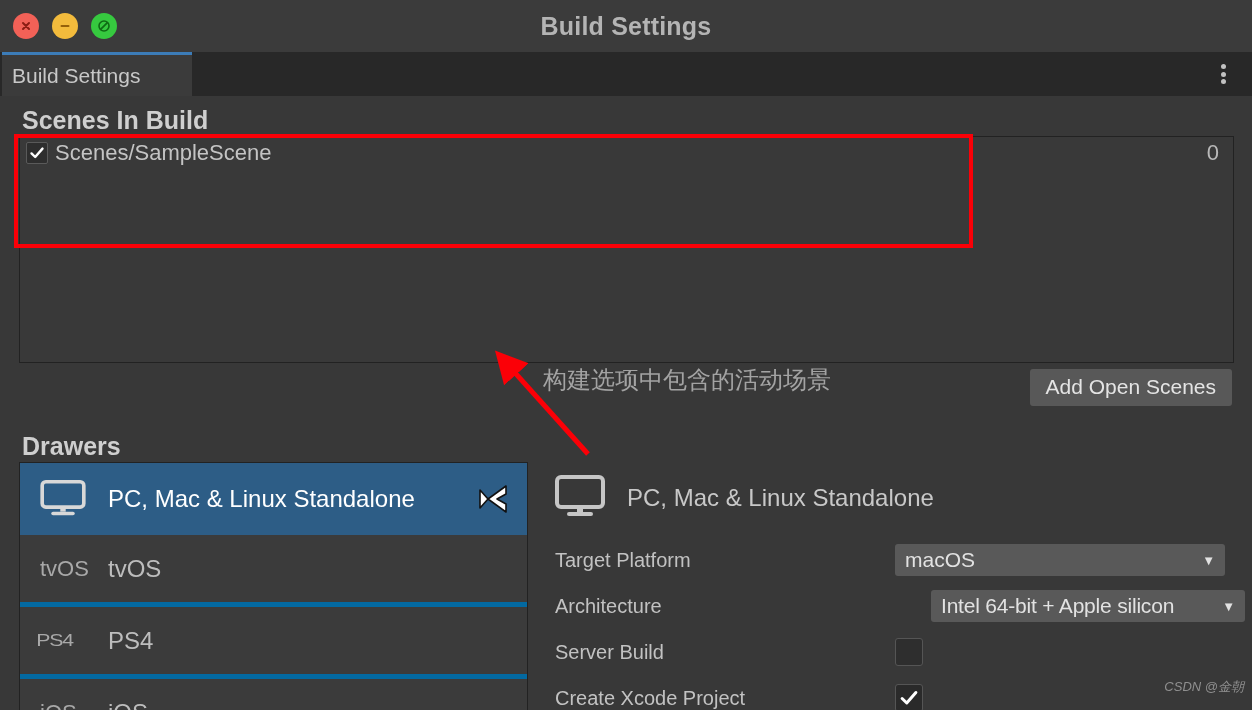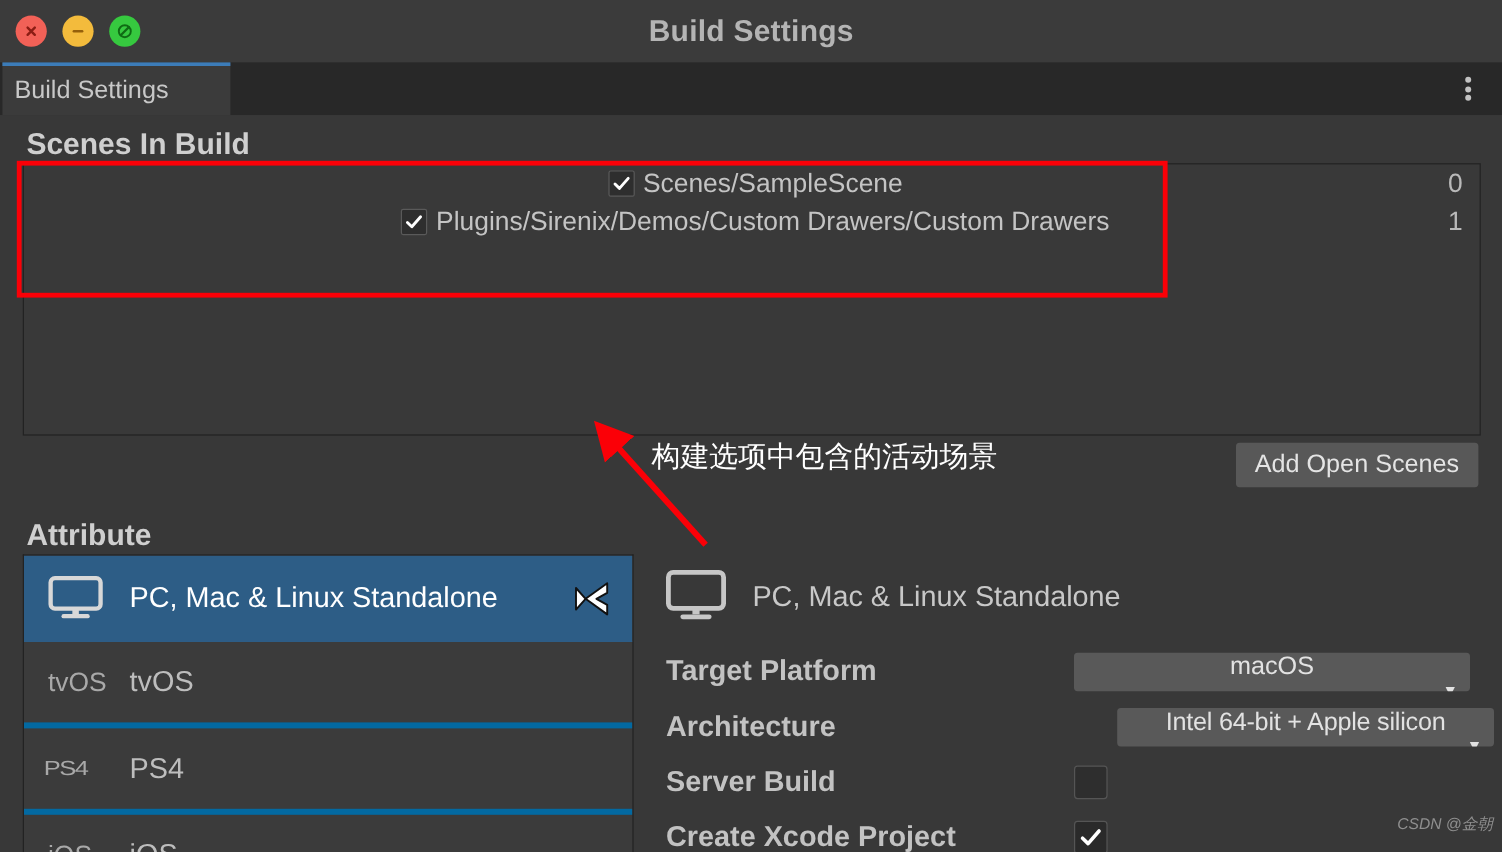--- a/index.html
+++ b/index.html
@@ -64,21 +64,20 @@
 
   
   .scenes-panel {
     position: absolute; left: 19px; top: 40px; width: 1215px; height: 227px;
     background: #393939; border: 1px solid #222;
   }
   .scene-row {
     position: relative; height: 32px;
     display: flex; align-items: center;
     padding-left: 6px;
-    justify-content: center;
   }
   .cb {
     width: 22px; height: 22px; flex: 0 0 22px;
     background: #2e2e2e; border: 1px solid #5a5a5a; border-radius: 2px;
     display: flex; align-items: center; justify-content: center;
     margin-right: 7px;
   }
   .cb svg { display: block; }
   .scene-name { color: #c4c4c4; font-size: 22px; white-space: nowrap; }
   .scene-idx {
@@ -87,21 +86,21 @@
     color: #b9b9b9; font-size: 22px;
   }
 
   
   .redbox {
     position: absolute; left: 14px; top: 38px; width: 959px; height: 114px;
     border: 4px solid #fb0007; pointer-events: none;
   }
   .annotation {
     position: absolute; left: 543px; top: 268px;
-    color: #ffffff; font-size: 24px; white-space: nowrap;
+    color: #a3a3a3; font-size: 24px; white-space: nowrap;
   }
   .arrow-svg { position: absolute; left: 470px; top: 240px; pointer-events: none; }
 
   
   .btn {
     position: absolute; right: 20px; top: 273px;
     background: #585858; color: #e4e4e4;
     font-size: 21px; border: none; border-radius: 3px;
     padding: 7px 16px 9px 16px;
     cursor: pointer; line-height: 1;
@@ -128,27 +127,27 @@
   .unity-mark { margin-left: auto; margin-right: 18px; display: flex; align-items: center; }
   .ps-glyph { font-size: 17px; letter-spacing: -1px; font-family: "Liberation Sans", sans-serif; transform: scaleX(1.25); }
 
   
   .detail { position: absolute; left: 555px; top: 366px; width: 690px; }
   .detail-head { display: flex; align-items: center; height: 72px; }
   .detail-head .mon { color: #c6c6c6; margin-right: 22px; }
   .detail-head .t { color: #c8c8c8; font-size: 24px; }
 
   .field { display: flex; align-items: center; height: 40px; margin-top: 6px; }
-  .field .lbl { color: #c2c2c2; font-size: 24px; width: 340px; flex: 0 0 340px; font-weight: bold; }
+  .field .lbl { color: #c2c2c2; font-size: 20px; width: 340px; flex: 0 0 340px; }
   .dropdown {
     position: relative; width: 330px; height: 32px;
     background: #595959; border-radius: 3px;
     display: flex; align-items: center; padding: 0 10px;
     color: #e2e2e2; font-size: 21px; cursor: pointer;
-    white-space: nowrap; overflow: hidden; flex-direction: column;
+    white-space: nowrap; overflow: hidden;
   }
   .dropdown .caret { margin-left: auto; font-size: 13px; color: #e2e2e2; }
   .dropdown.tight { letter-spacing: -0.2px; margin-left: 36px; }
   .field-cb {
     width: 28px; height: 28px;
     background: #2e2e2e; border: 1px solid #555; border-radius: 3px;
     display: flex; align-items: center; justify-content: center;
     cursor: pointer;
   }
   .field-cb.on { background: #2a2a2a; }
@@ -201,47 +200,38 @@
   <div class="scenes-panel" id="scenes-panel">
       <div class="scene-row">
         <span class="cb">
           <svg width="16" height="16" viewBox="0 0 16 16">
             <path d="M2.5 8.4 L6.2 12 L13.5 3.6" fill="none" stroke="#ffffff" stroke-width="2.4" stroke-linecap="round" stroke-linejoin="round"></path>
           </svg>
         </span>
         <span class="scene-name">Scenes/SampleScene</span>
         <span class="scene-idx">0</span>
       </div>
-      <div class="scene-row">
-        <span class="cb">
-          <svg width="16" height="16" viewBox="0 0 16 16">
-            <path d="M2.5 8.4 L6.2 12 L13.5 3.6" fill="none" stroke="#ffffff" stroke-width="2.4" stroke-linecap="round" stroke-linejoin="round"></path>
-          </svg>
-        </span>
-        <span class="scene-name">Plugins/Sirenix/Demos/Custom Drawers/Custom Drawers</span>
-        <span class="scene-idx">1</span>
-      </div>
     </div>
 
   <div class="redbox"></div>
 
   <svg class="arrow-svg" width="180" height="140" viewBox="0 0 180 140">
     <defs>
       <marker id="ah" markerWidth="7" markerHeight="7" refX="5.2" refY="3.5" orient="auto">
         <polygon points="0 0.2, 6.4 3.5, 0 6.8" fill="#fb0007"></polygon>
       </marker>
     </defs>
     <line x1="118" y1="118" x2="29" y2="19" stroke="#fb0007" stroke-width="5" marker-end="url(#ah)"></line>
   </svg>
 
   <div class="annotation">构建选项中包含的活动场景</div>
 
   <button class="btn">Add Open Scenes</button>
 
-  <div class="section-title" id="platform-label">Attribute</div>
+  <div class="section-title" id="platform-label">Drawers</div>
 
   <div class="platform-list" id="platform-list">
       <div class="plat-row selected">
         <span class="plat-icon">
           <svg width="46" height="38" viewBox="0 0 50 42">
             <rect x="2" y="2" width="46" height="28" rx="4" fill="none" stroke="currentColor" stroke-width="4"></rect>
             <rect x="22" y="30" width="6" height="5" fill="currentColor"></rect>
             <rect x="12" y="35" width="26" height="4" rx="2" fill="currentColor"></rect>
           </svg>
         </span>

